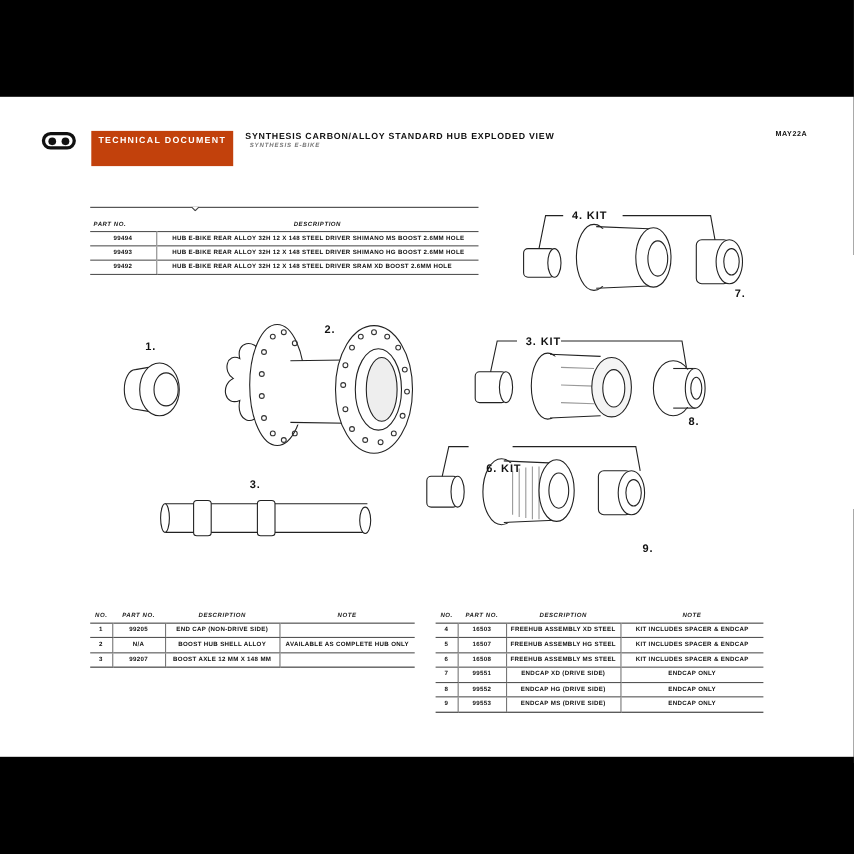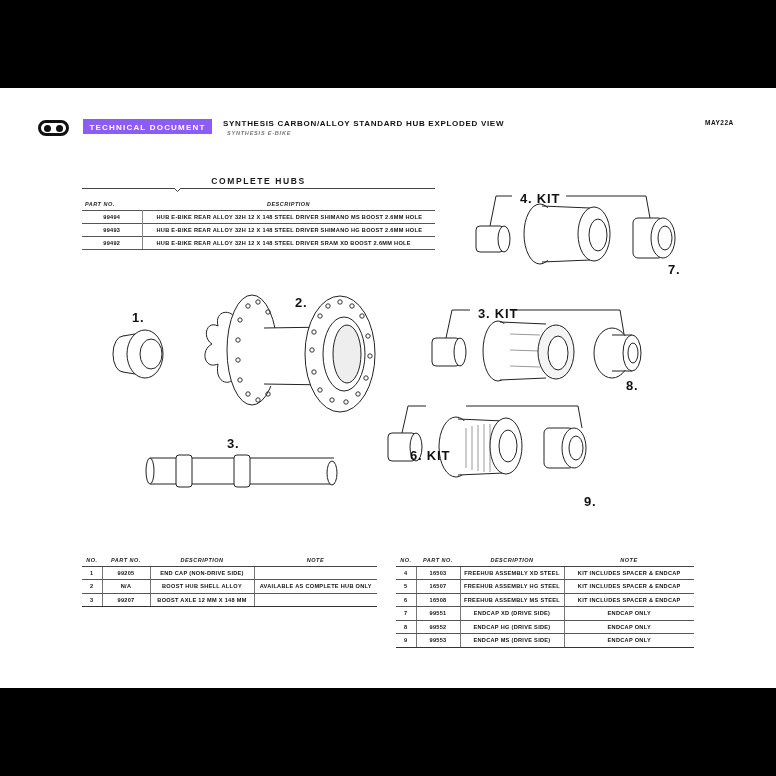--- a/index.html
+++ b/index.html
@@ -9,21 +9,21 @@
   .band.top { top: 0; height: 88px; }
   .band.bottom { top: 688px; height: 88px; }
   .sheet { position: absolute; left: 0; top: 88px; width: 776px; height: 600px; background: #fff; }
 
   .cond { font-family: "Liberation Sans", sans-serif; font-weight: bold; letter-spacing: 0.6px; text-transform: uppercase; transform-origin: left center; }
 
   .logo { position: absolute; left: 38px; top: 32px; width: 31px; height: 16px; border: 3px solid #111; border-radius: 8px; }
   .logo .dot { position: absolute; top: 2px; width: 7px; height: 7px; border-radius: 50%; background: #111; }
   .logo .dot.l { left: 3px; } .logo .dot.r { left: 15px; }
 
-  .doc-badge { position: absolute; left: 83px; top: 31px; width: 129px; height: 15px; background: #8b5cf6; color: #fff; font-size: 8px; line-height: 17px; text-align: center; letter-spacing: 1.2px; }
+  .doc-badge { position: absolute; left: 83px; top: 31px; width: 129px; height: 32px; background: #c2410c; color: #fff; font-size: 8px; line-height: 17px; text-align: center; letter-spacing: 1.2px; }
   .doc-title { position: absolute; left: 223px; top: 31px; font-size: 8px; color: #111; letter-spacing: 0.7px; white-space: nowrap; }
   .doc-subtitle { position: absolute; left: 227px; top: 42px; font-size: 5.5px; color: #777; font-style: italic; letter-spacing: 0.8px; white-space: nowrap; }
   .doc-rev { position: absolute; left: 705px; top: 31px; font-size: 6.5px; color: #111; letter-spacing: 0.5px; }
 
   
   .ch-title { position: absolute; left: 82px; width: 353px; top: 88px; text-align: center; font-size: 8.5px; letter-spacing: 1.6px; }
   .ch-rule { position: absolute; left: 82px; width: 353px; top: 100px; height: 1px; background: #444; }
   .ch-caret { position: absolute; left: 174px; top: 100px; width: 7px; height: 4px; }
   table { border-collapse: collapse; position: absolute; }
   table td, table th { font-family: "Liberation Sans", sans-serif; font-weight: bold; text-transform: uppercase; white-space: nowrap; }
@@ -36,42 +36,41 @@
   .ch-table th.pn { text-align: left; padding-left: 3px; }
 
   
   .pt th { font-size: 5.5px; font-style: italic; color: #222; height: 12px; border-bottom: 1.5px solid #444; text-align: center; letter-spacing: 0.5px; }
   .pt td { font-size: 5.6px; height: 13.5px; border-bottom: 1px solid #555; text-align: center; color: #111; letter-spacing: 0.3px; }
   .pt td + td { border-left: 1px solid #777; }
   .pt tr:last-child td { border-bottom: 1.5px solid #333; }
   .pt-left { left: 82px; top: 466px; width: 295px; }
   .pt-right { left: 396px; top: 466px; width: 298px; }
 
-  .label { position: absolute; font-family: "Liberation Sans", sans-serif; font-weight: bold; font-size: 13px; color: #111; letter-spacing: 0.8px; white-space: nowrap; }
+  .label { position: absolute; font-family: "Liberation Sans", sans-serif; font-weight: bold; font-size: 10px; color: #111; letter-spacing: 0.8px; white-space: nowrap; }
   svg.art { position: absolute; left: 0; top: 0; width: 776px; height: 600px; }
   svg.art * { vector-effect: non-scaling-stroke; }
 </style>
 </head>
 <body>
 
 <div class="band top"></div>
 <div class="band bottom"></div>
 
 <div class="sheet">
 
   <div class="logo">
     <span class="dot l"></span>
       <span class="dot r"></span>
   </div>
   <div class="doc-badge cond">TECHNICAL DOCUMENT</div>
   <div class="doc-title cond">SYNTHESIS CARBON/ALLOY STANDARD HUB EXPLODED VIEW</div>
   <div class="doc-subtitle cond">SYNTHESIS E-BIKE</div>
   <div class="doc-rev cond">MAY22A</div>
 
-  <div class="ch-title cond">COMPLETE HUBS</div>
   <div class="ch-rule"></div>
   <svg class="ch-caret" viewBox="0 0 7 4">
       <polyline points="0,0 3.5,3.5 7,0" fill="#fff" stroke="#444" stroke-width="1"></polyline>
     </svg>
 
   <table class="ch-table">
     <thead>
       <tr>
         <th class="pn">PART NO.</th>
         <th>DESCRIPTION</th>
@@ -212,21 +211,21 @@
       <polyline points="402,345 408,318 426,318" fill="none"></polyline>
       <polyline points="466,318 578,318 582,340" fill="none"></polyline>
     </g>
   </svg>
 
   <div class="label" style="left:132px;top:222px;">1.</div>
   <div class="label" style="left:295px;top:207px;">2.</div>
   <div class="label" style="left:227px;top:348px;">3.</div>
   <div class="label" style="left:520px;top:103px;">4. KIT</div>
   <div class="label" style="left:478px;top:218px;">3. KIT</div>
-  <div class="label" style="left:410px;top:333px;margin-top:27px;">6. KIT</div>
+  <div class="label" style="left:442px;top:333px;">6. KIT</div>
   <div class="label" style="left:668px;top:174px;">7.</div>
   <div class="label" style="left:626px;top:290px;">8.</div>
   <div class="label" style="left:584px;top:406px;">9.</div>
 
   <table class="pt pt-left">
     <thead>
       <tr>
         <th style="width:20px">NO.</th>
         <th style="width:48px">PART NO.</th>
         <th style="width:104px">DESCRIPTION</th>

